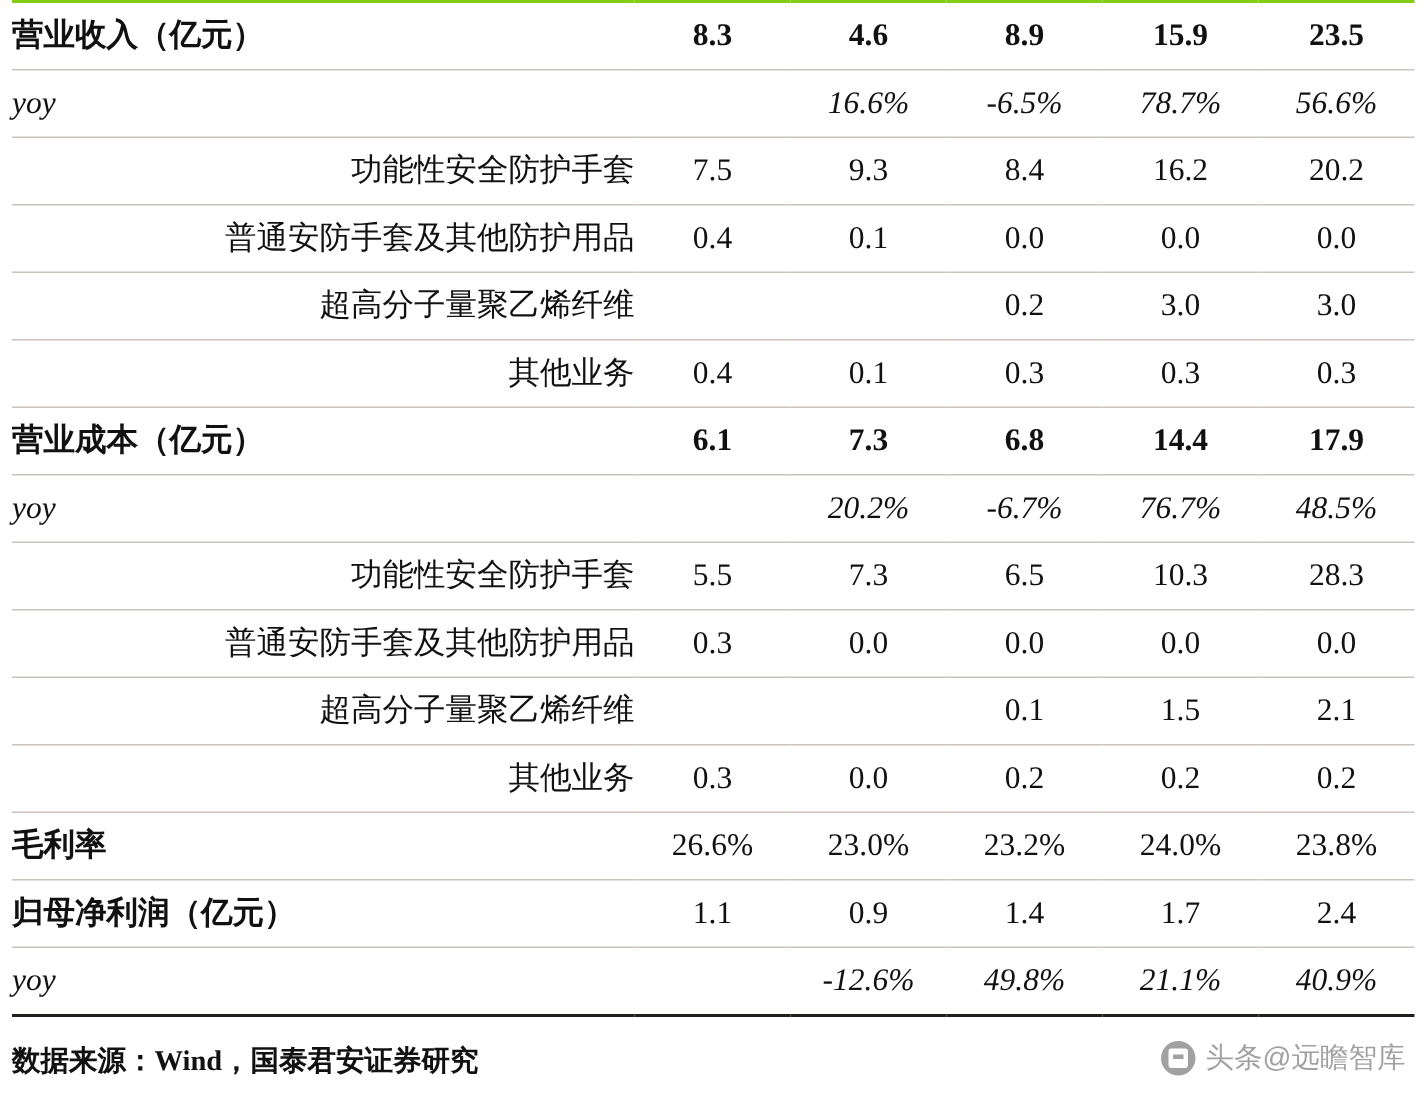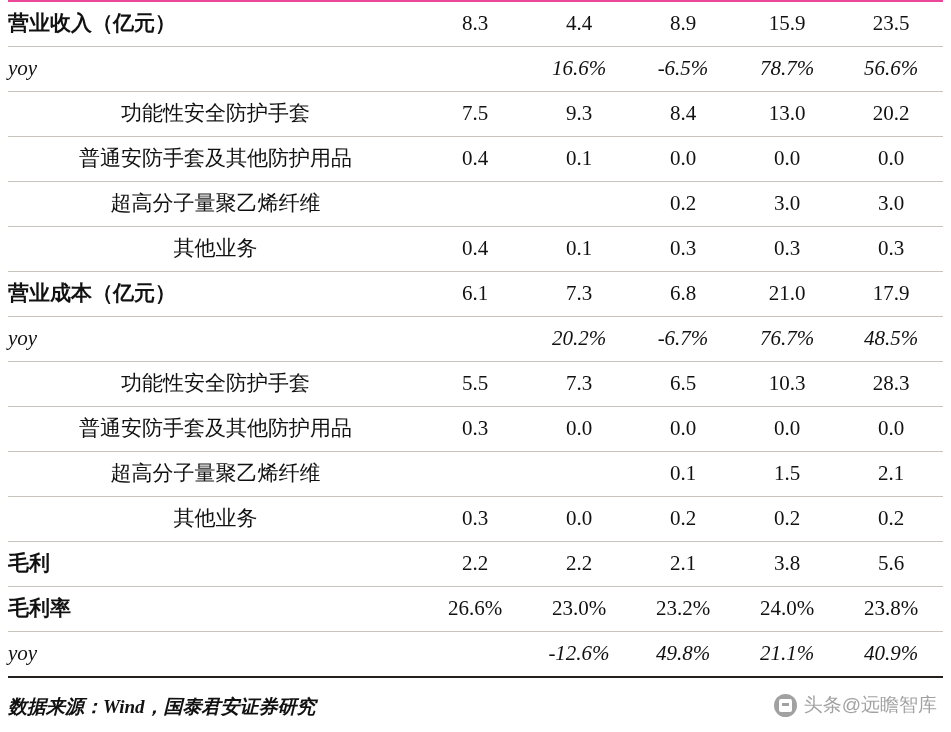--- a/index.html
+++ b/index.html
@@ -34,55 +34,54 @@
     vertical-align: middle;
     font-size: 21px;
     line-height: 1.1;
   }
   
   col.c-label { width: 415px; }
   col.c-num   { width: 104px; }
 
   
   tr.row td { border-bottom: 1px solid #c9c4bb; }
-  tr.top-thick td { border-top: 2px solid #ec4899; }
+  tr.top-thick td { border-top: 2px solid #84cc16; }
   tr.bot-thick td { border-bottom: 2px solid #231f1c; }
 
   td.label {
     text-align: left;
     padding-left: 8px;
   }
   td.label.indent1 {
-    text-align: center;
+    text-align: right;
     padding-left: 0;
   }
   td.num {
     text-align: center;
   }
-  .bold { font-weight: normal; }
+  .bold { font-weight: bold; }
   .hdr-label {
     font-weight: bold;
     font-size: 22px;
   }
   .yoy {
     font-style: italic;
     font-size: 20px;
   }
   .num-it {
     font-style: italic;
     font-size: 20px;
   }
 
   .source {
     position: absolute;
     left: 8px;
     bottom: 12px;
     font-size: 19px;
     font-weight: bold;
-    font-style: italic;
     font-family: "Liberation Serif", "DejaVu Serif", serif;
     color: #111111;
     white-space: nowrap;
   }
 
   .watermark {
     position: absolute;
     right: 14px;
     bottom: 14px;
     display: flex;
@@ -133,41 +132,41 @@
       <col class="c-num">
       <col class="c-num">
       <col class="c-num">
       <col class="c-num">
     </colgroup>
     <tbody>
 
       <tr class="row top-thick">
         <td class="label hdr-label">营业收入（亿元）</td>
         <td class="num bold">8.3</td>
-        <td class="num bold">4.4</td>
+        <td class="num bold">4.6</td>
         <td class="num bold">8.9</td>
         <td class="num bold">15.9</td>
         <td class="num bold">23.5</td>
       </tr>
 
       <tr class="row">
         <td class="label yoy">yoy</td>
         <td class="num num-it"></td>
         <td class="num num-it">16.6%</td>
         <td class="num num-it">-6.5%</td>
         <td class="num num-it">78.7%</td>
         <td class="num num-it">56.6%</td>
       </tr>
 
       <tr class="row">
         <td class="label indent1">功能性安全防护手套</td>
         <td class="num">7.5</td>
         <td class="num">9.3</td>
         <td class="num">8.4</td>
-        <td class="num">13.0</td>
+        <td class="num">16.2</td>
         <td class="num">20.2</td>
       </tr>
 
       <tr class="row">
         <td class="label indent1">普通安防手套及其他防护用品</td>
         <td class="num">0.4</td>
         <td class="num">0.1</td>
         <td class="num">0.0</td>
         <td class="num">0.0</td>
         <td class="num">0.0</td>
@@ -189,21 +188,21 @@
         <td class="num">0.3</td>
         <td class="num">0.3</td>
         <td class="num">0.3</td>
       </tr>
 
       <tr class="row">
         <td class="label hdr-label">营业成本（亿元）</td>
         <td class="num bold">6.1</td>
         <td class="num bold">7.3</td>
         <td class="num bold">6.8</td>
-        <td class="num bold">21.0</td>
+        <td class="num bold">14.4</td>
         <td class="num bold">17.9</td>
       </tr>
 
       <tr class="row">
         <td class="label yoy">yoy</td>
         <td class="num num-it"></td>
         <td class="num num-it">20.2%</td>
         <td class="num num-it">-6.7%</td>
         <td class="num num-it">76.7%</td>
         <td class="num num-it">48.5%</td>
@@ -238,38 +237,38 @@
 
       <tr class="row">
         <td class="label indent1">其他业务</td>
         <td class="num">0.3</td>
         <td class="num">0.0</td>
         <td class="num">0.2</td>
         <td class="num">0.2</td>
         <td class="num">0.2</td>
       </tr>
 
-      <tr class="row">
-        <td class="label hdr-label">毛利</td>
-        <td class="num">2.2</td>
-        <td class="num">2.2</td>
-        <td class="num">2.1</td>
-        <td class="num">3.8</td>
-        <td class="num">5.6</td>
-      </tr>
 
       <tr class="row">
         <td class="label hdr-label">毛利率</td>
         <td class="num">26.6%</td>
         <td class="num">23.0%</td>
         <td class="num">23.2%</td>
         <td class="num">24.0%</td>
         <td class="num">23.8%</td>
       </tr>
 
+      <tr class="row">
+        <td class="label hdr-label">归母净利润（亿元）</td>
+        <td class="num">1.1</td>
+        <td class="num">0.9</td>
+        <td class="num">1.4</td>
+        <td class="num">1.7</td>
+        <td class="num">2.4</td>
+      </tr>
 
       <tr class="row bot-thick">
         <td class="label yoy">yoy</td>
         <td class="num num-it"></td>
         <td class="num num-it">-12.6%</td>
         <td class="num num-it">49.8%</td>
         <td class="num num-it">21.1%</td>
         <td class="num num-it">40.9%</td>
       </tr>
 

